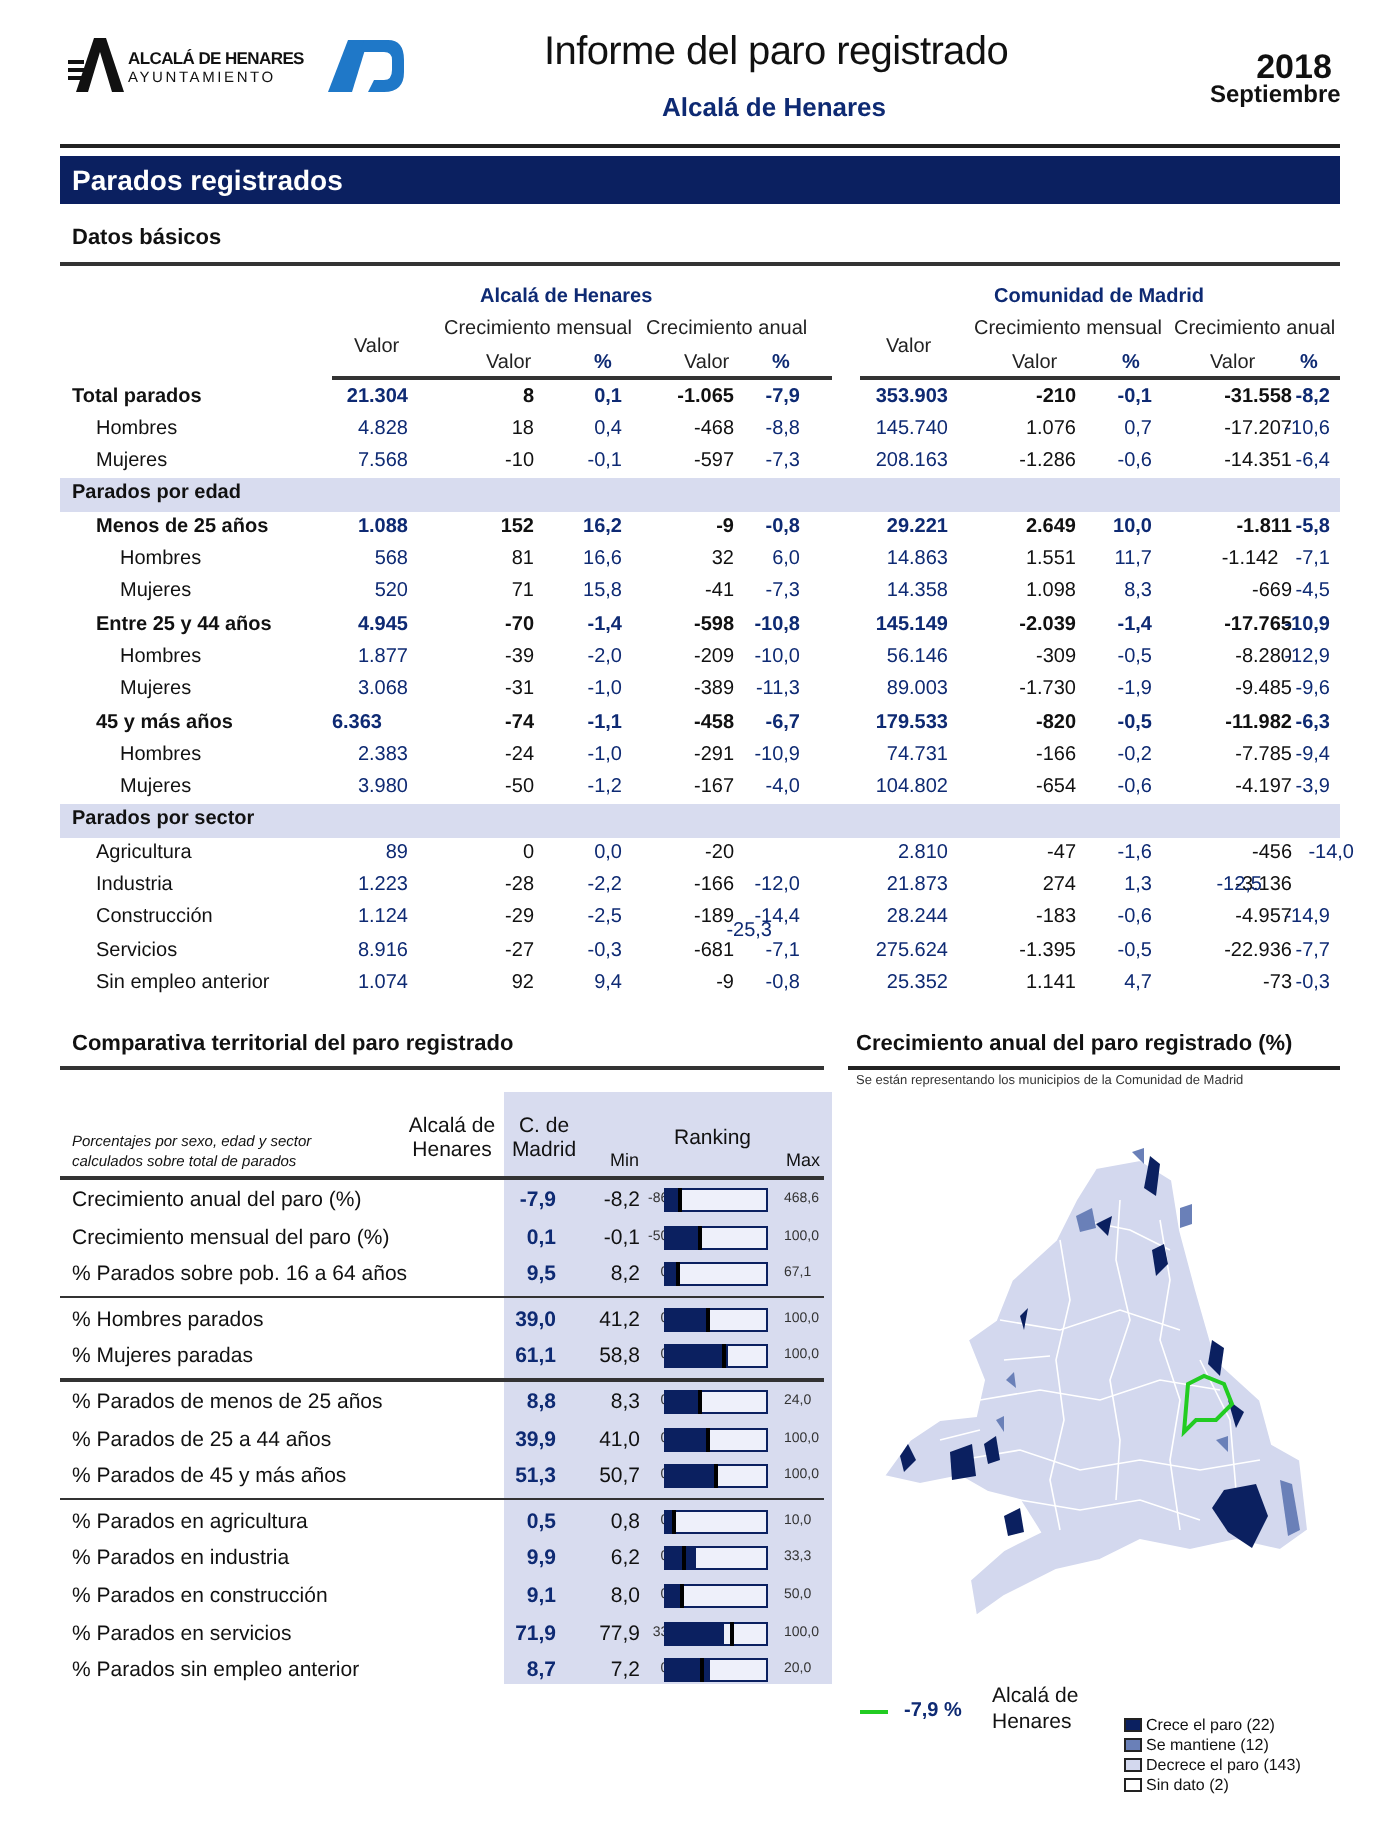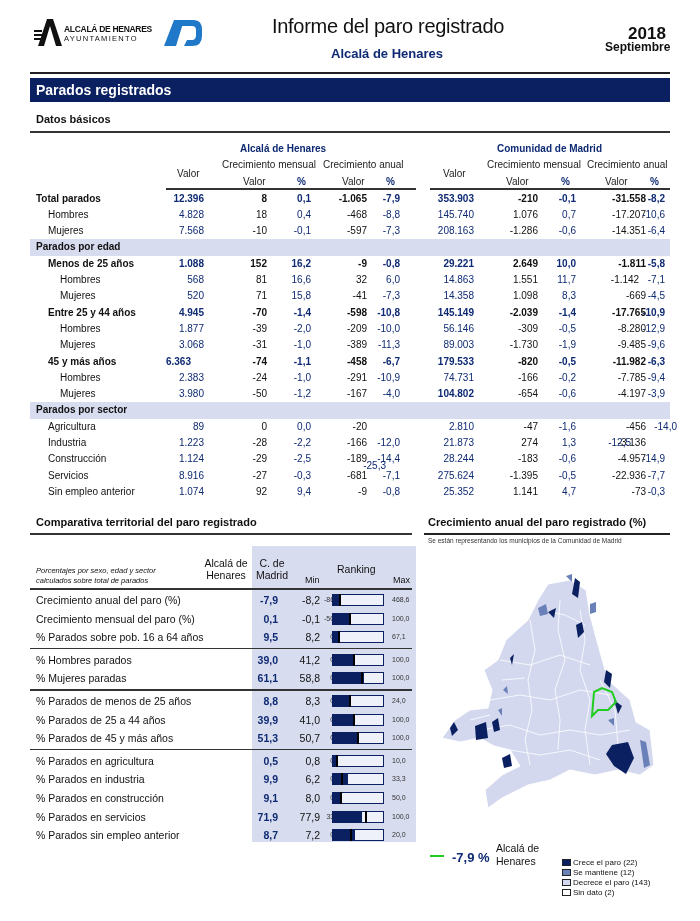--- a/index.html
+++ b/index.html
@@ -43,21 +43,21 @@
   .comp-row .bar .mark { position: absolute; top: -1px; width: 2px; height: 12px; background: #000; }
   .comp-row .mx { position: absolute; left: 362px; top: 5px; font-size: 7px; color: #333; }
   .sep { position: absolute; left: 30px; width: 382px; height: 1.5px; background: #333; }
 
   
   #map-title { left: 428px; top: 516px; font-size: 11px; font-weight: bold; }
   #map-hr { left: 424px; top: 533px; width: 246px; height: 2px; background: #222; }
   #map-note { left: 428px; top: 537px; font-size: 6.5px; color: #333; }
   #map { left: 440px; top: 570px; width: 230px; height: 250px; }
   #legend-line { left: 430px; top: 855px; width: 14px; height: 2px; background: #22cc22; }
-  #legend-val { left: 452px; top: 850px; font-size: 13px; font-weight: bold; color: #0e2a73; }
+  #legend-val { left: 452px; top: 850px; font-size: 10px; font-weight: bold; color: #0e2a73; }
   #legend-name { left: 496px; top: 842px; font-size: 10.5px; width: 60px; line-height: 13px; }
   .leg-item { position: absolute; left: 562px; font-size: 8px; white-space: nowrap; }
   .leg-item .sw { display: inline-block; width: 9px; height: 7px; border: 1px solid #222; margin-right: 2px; vertical-align: -1px; }
 </style>
 </head>
 <body>
 
 <div id="logo" class="abs">
   <svg width="170" height="34" viewBox="0 0 170 34">
     <path d="M4 30 L13 3 L19 3 L28 30 L22 30 L16 10 L10 30 Z" fill="#111"></path>
@@ -95,21 +95,21 @@
 <div class="th" style="left:506px;top:176px;">Valor</div>
 <div class="th" style="left:561px;top:176px;font-weight:bold;color:#0e2a73;">%</div>
 <div class="th" style="left:605px;top:176px;">Valor</div>
 <div class="th" style="left:650px;top:176px;font-weight:bold;color:#0e2a73;">%</div>
 <div class="hline" style="left:166px;top:188px;width:250px;"></div>
 <div class="hline" style="left:430px;top:188px;width:240px;"></div>
 
 <div id="datos-rows">
     <div class="row bold" style="top: 190.5px;">
       <span class="lbl">Total parados</span>
-      <span class="c blue" style="left: 130px; width: 44px;">12.396</span>
+      <span class="c blue" style="left: 130px; width: 44px;">21.304</span>
       <span class="c" style="left: 207px; width: 30px;">8</span>
       <span class="c blue" style="left: 253px; width: 28px;">0,1</span>
       <span class="c" style="left: 307px; width: 30px;">-1.065</span>
       <span class="c blue" style="left: 343px; width: 27px;">-7,9</span>
       <span class="c blue" style="left: 400px; width: 44px;">353.903</span>
       <span class="c" style="left: 470px; width: 38px;">-210</span>
       <span class="c blue" style="left: 518px; width: 28px;">-0,1</span>
       <span class="c" style="left: 574px; width: 42px;">-31.558</span>
       <span class="c blue" style="left: 610px; width: 25px;">-8,2</span>
     </div>
@@ -246,21 +246,21 @@
       <span class="c" style="left: 574px; width: 42px;">-7.785</span>
       <span class="c blue" style="left: 610px; width: 25px;">-9,4</span>
     </div>
     <div class="row" style="top: 386.1px;">
       <span class="lbl ind2">Mujeres</span>
       <span class="c blue" style="left: 130px; width: 44px;">3.980</span>
       <span class="c" style="left: 207px; width: 30px;">-50</span>
       <span class="c blue" style="left: 253px; width: 28px;">-1,2</span>
       <span class="c" style="left: 307px; width: 30px;">-167</span>
       <span class="c blue" style="left: 343px; width: 27px;">-4,0</span>
-      <span class="c blue" style="left: 400px; width: 44px; font-weight: bold;">104.802</span>
+      <span class="c blue" style="left: 400px; width: 44px;">104.802</span>
       <span class="c" style="left: 470px; width: 38px;">-654</span>
       <span class="c blue" style="left: 518px; width: 28px;">-0,6</span>
       <span class="c" style="left: 574px; width: 42px;">-4.197</span>
       <span class="c blue" style="left: 610px; width: 25px;">-3,9</span>
     </div>
     <div class="row band" style="top: 402.4px;">
       <span class="lbl" style="font-weight: bold; left: 6px;">Parados por sector</span>
     </div>
     <div class="row" style="top: 418.7px;">
       <span class="lbl ind1">Agricultura</span>

